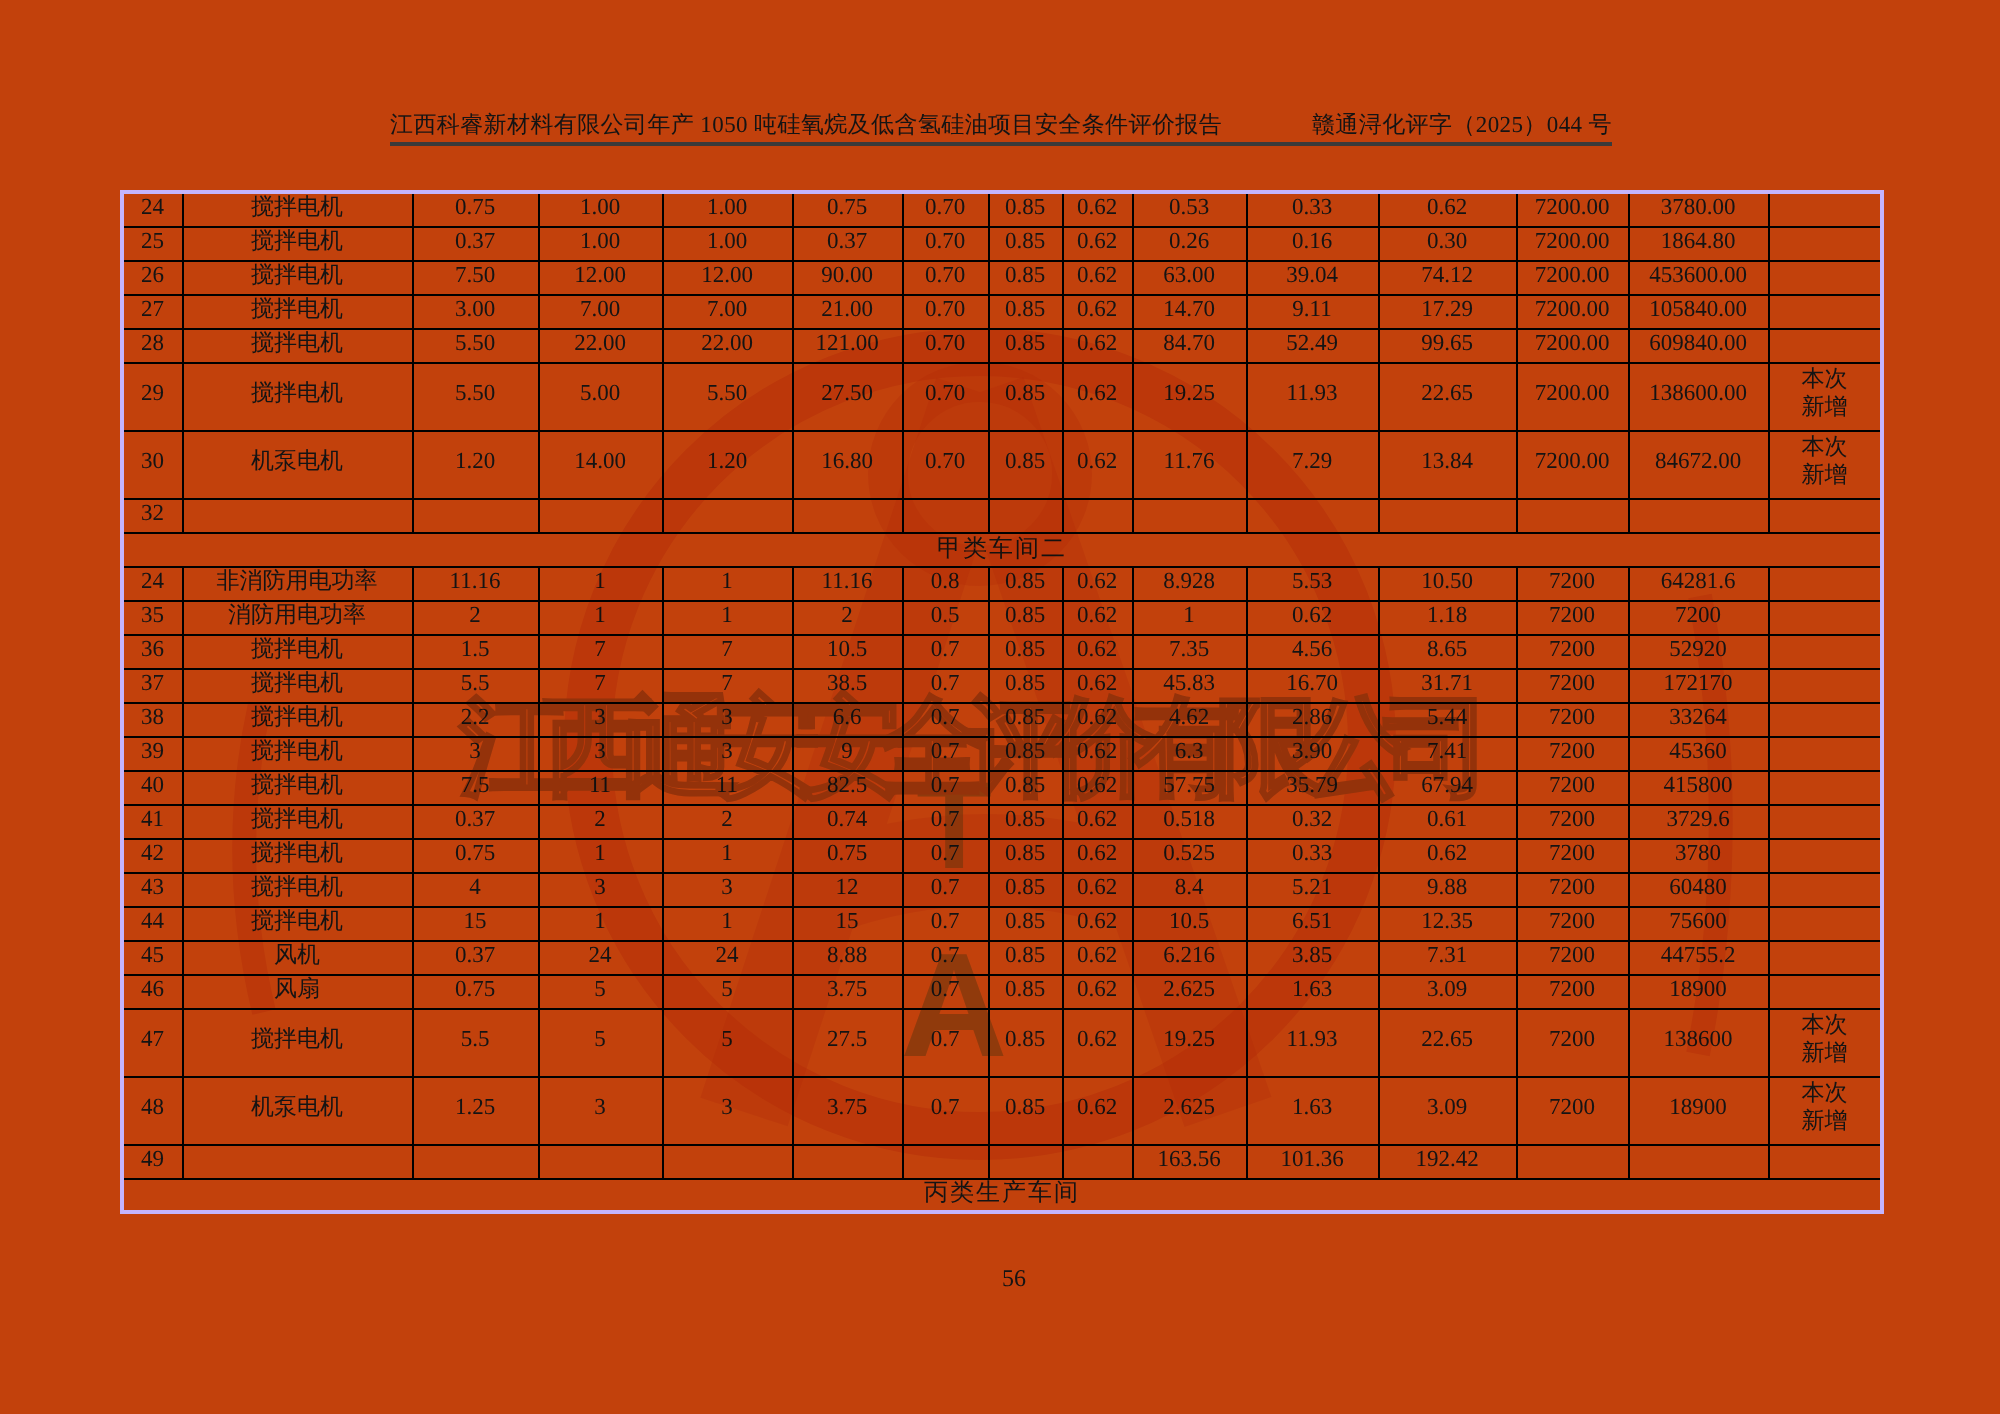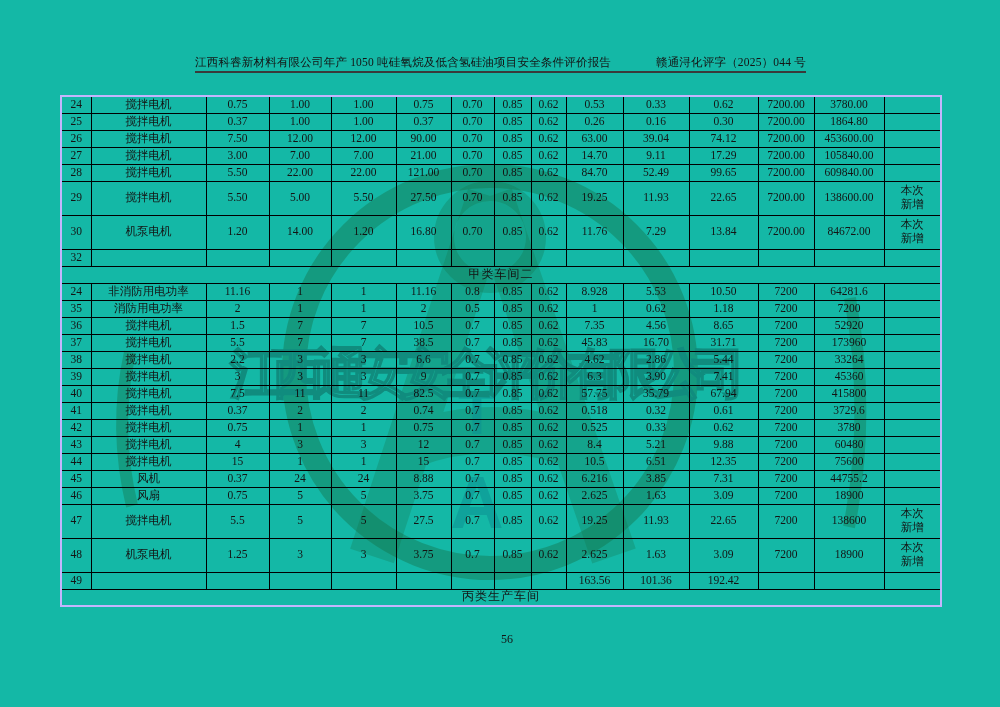--- a/index.html
+++ b/index.html
@@ -1,20 +1,20 @@
 <!DOCTYPE html>
 <html><head>
 <meta charset="utf-8">
 <style>
   html,body{margin:0;padding:0;}
   body{
     width:1000px;height:707px;background:#ffffff;position:relative;overflow:hidden;
     font-family:"Liberation Serif","DejaVu Serif",serif;color:#141414;
   }
-  .page{position:absolute;inset:0;background:#14b8a6;}
+  .page{position:absolute;inset:0;background:#c2410c;}
 
   
   .header{
     position:absolute;left:195px;top:50px;width:611px;height:20px;
     display:flex;justify-content:space-between;align-items:flex-end;
     border-bottom:2px solid #3a3a3a;font-size:11.5px;letter-spacing:0.2px;
     padding-bottom:1px;white-space:nowrap;
   }
 
   
@@ -278,21 +278,21 @@
           <td>7</td>
           <td>7</td>
           <td>38.5</td>
           <td>0.7</td>
           <td>0.85</td>
           <td>0.62</td>
           <td>45.83</td>
           <td>16.70</td>
           <td>31.71</td>
           <td>7200</td>
-          <td>173960</td>
+          <td>172170</td>
           <td></td>
         </tr>
         <tr>
           <td>38</td>
           <td>搅拌电机</td>
           <td>2.2</td>
           <td>3</td>
           <td>3</td>
           <td>6.6</td>
           <td>0.7</td>

